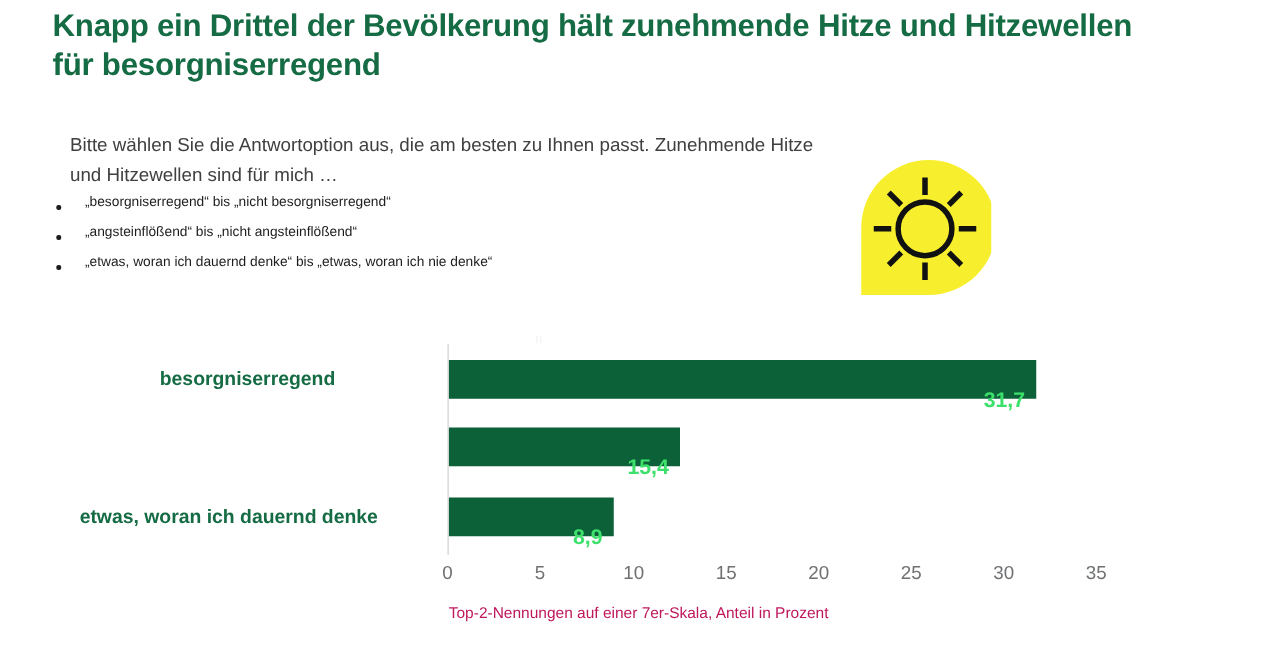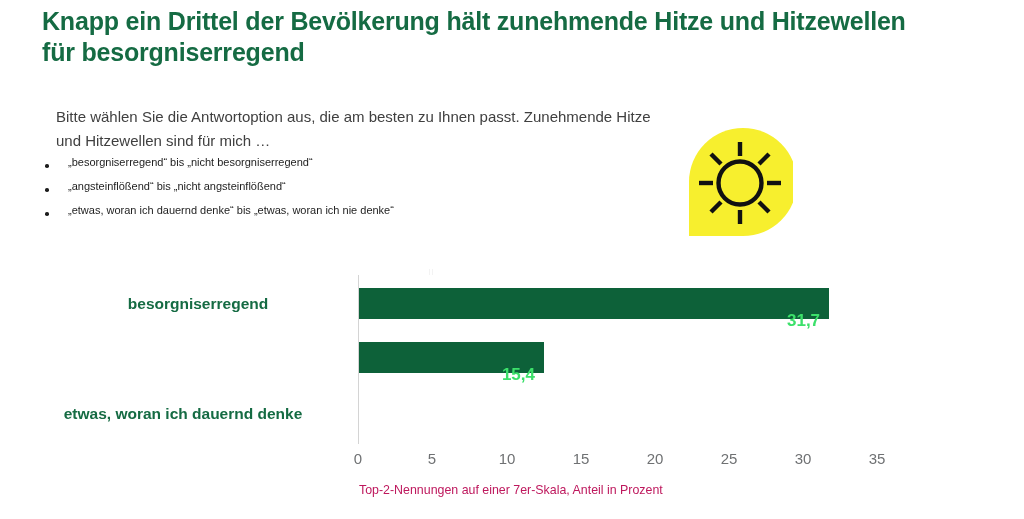--- a/index.html
+++ b/index.html
@@ -179,20 +179,23 @@
 
     <div class="cat-label" style="top:296px; right:676px; width:300px;">besorgniserregend</div>
     <div class="cat-label" style="top:406px; right:676px; width:330px;">etwas, woran ich dauernd denke</div>
 
     <div class="bar" style="left: 359px; top: 288px; width: 470.066px;">
       <span class="bar-value">31,7</span>
     </div>
     <div class="bar" style="left: 359px; top: 342px; width: 185px;">
       <span class="bar-value">15,4</span>
     </div>
+    <div class="bar" style="left: 359px; top: 398px; width: 131.974px;">
+      <span class="bar-value">8,9</span>
+    </div>
 
     <div id="axis-line" style="left:358px; top:275px; height:169px;"></div>
 
     <div class="tick-label" style="left:338px; top:451px;">0</div>
     <div class="tick-label" style="left:412px; top:451px;">5</div>
     <div class="tick-label" style="left:487px; top:451px;">10</div>
     <div class="tick-label" style="left:561px; top:451px;">15</div>
     <div class="tick-label" style="left:635px; top:451px;">20</div>
     <div class="tick-label" style="left:709px; top:451px;">25</div>
     <div class="tick-label" style="left:783px; top:451px;">30</div>

